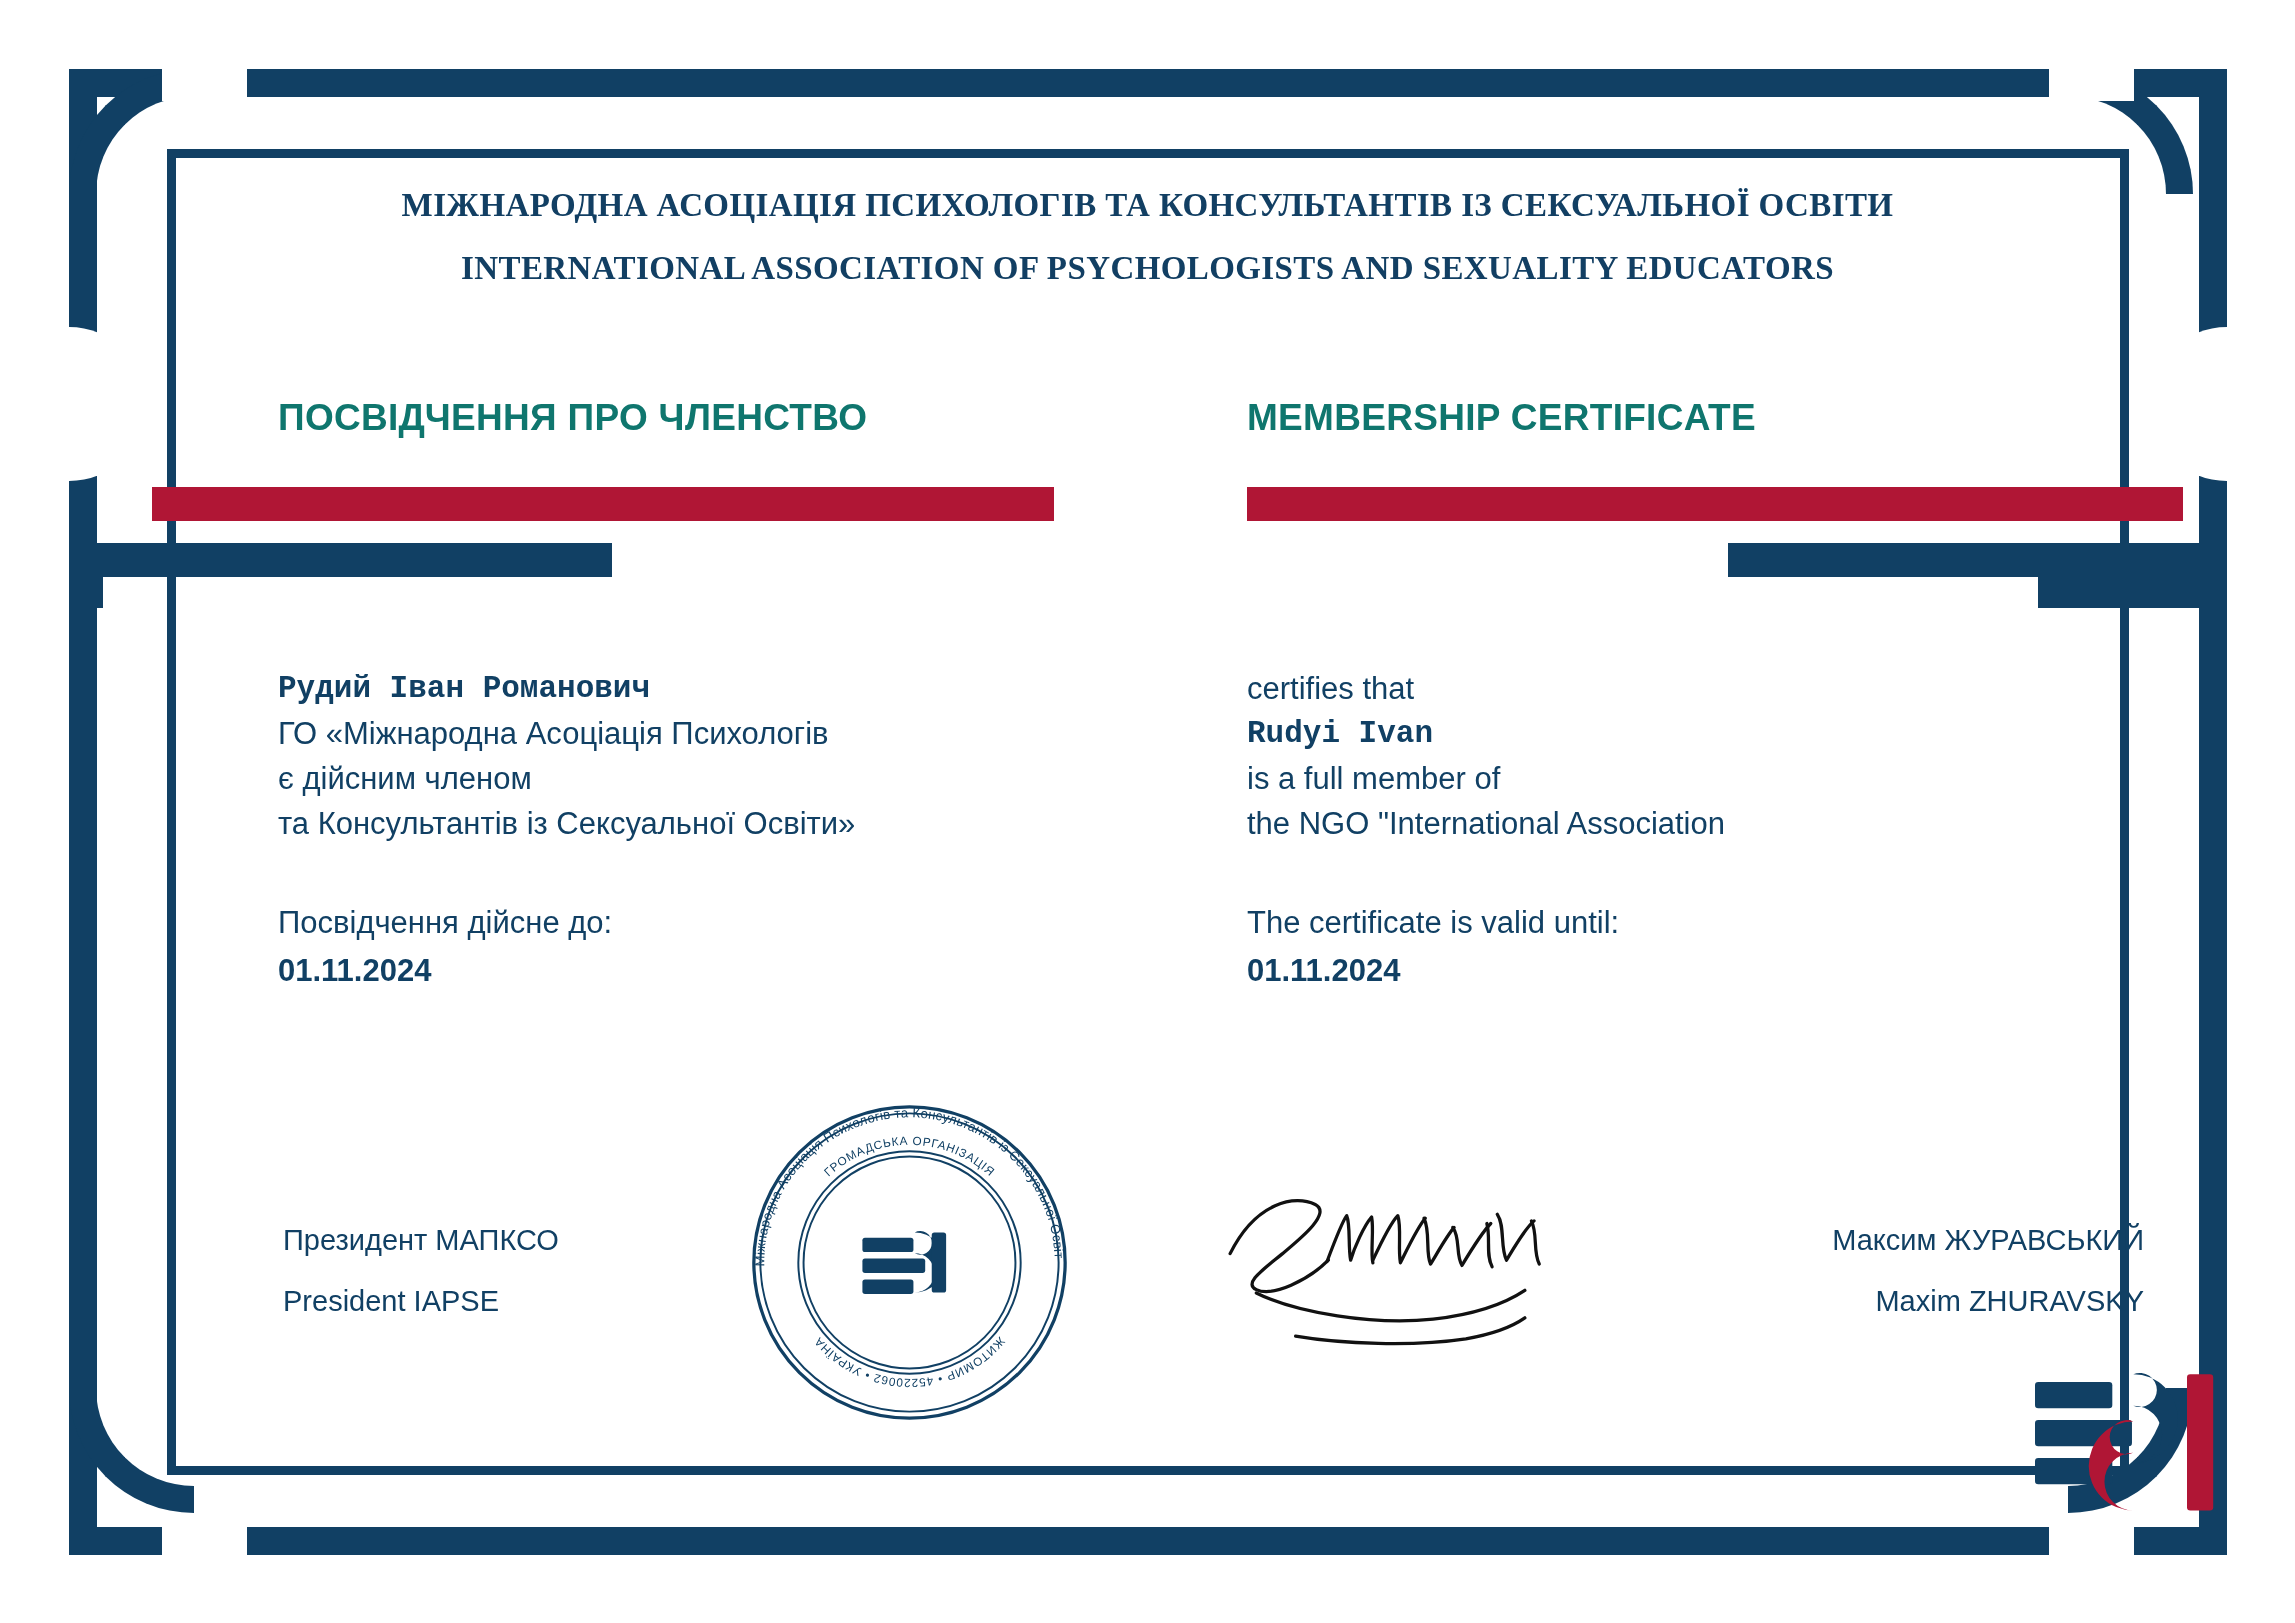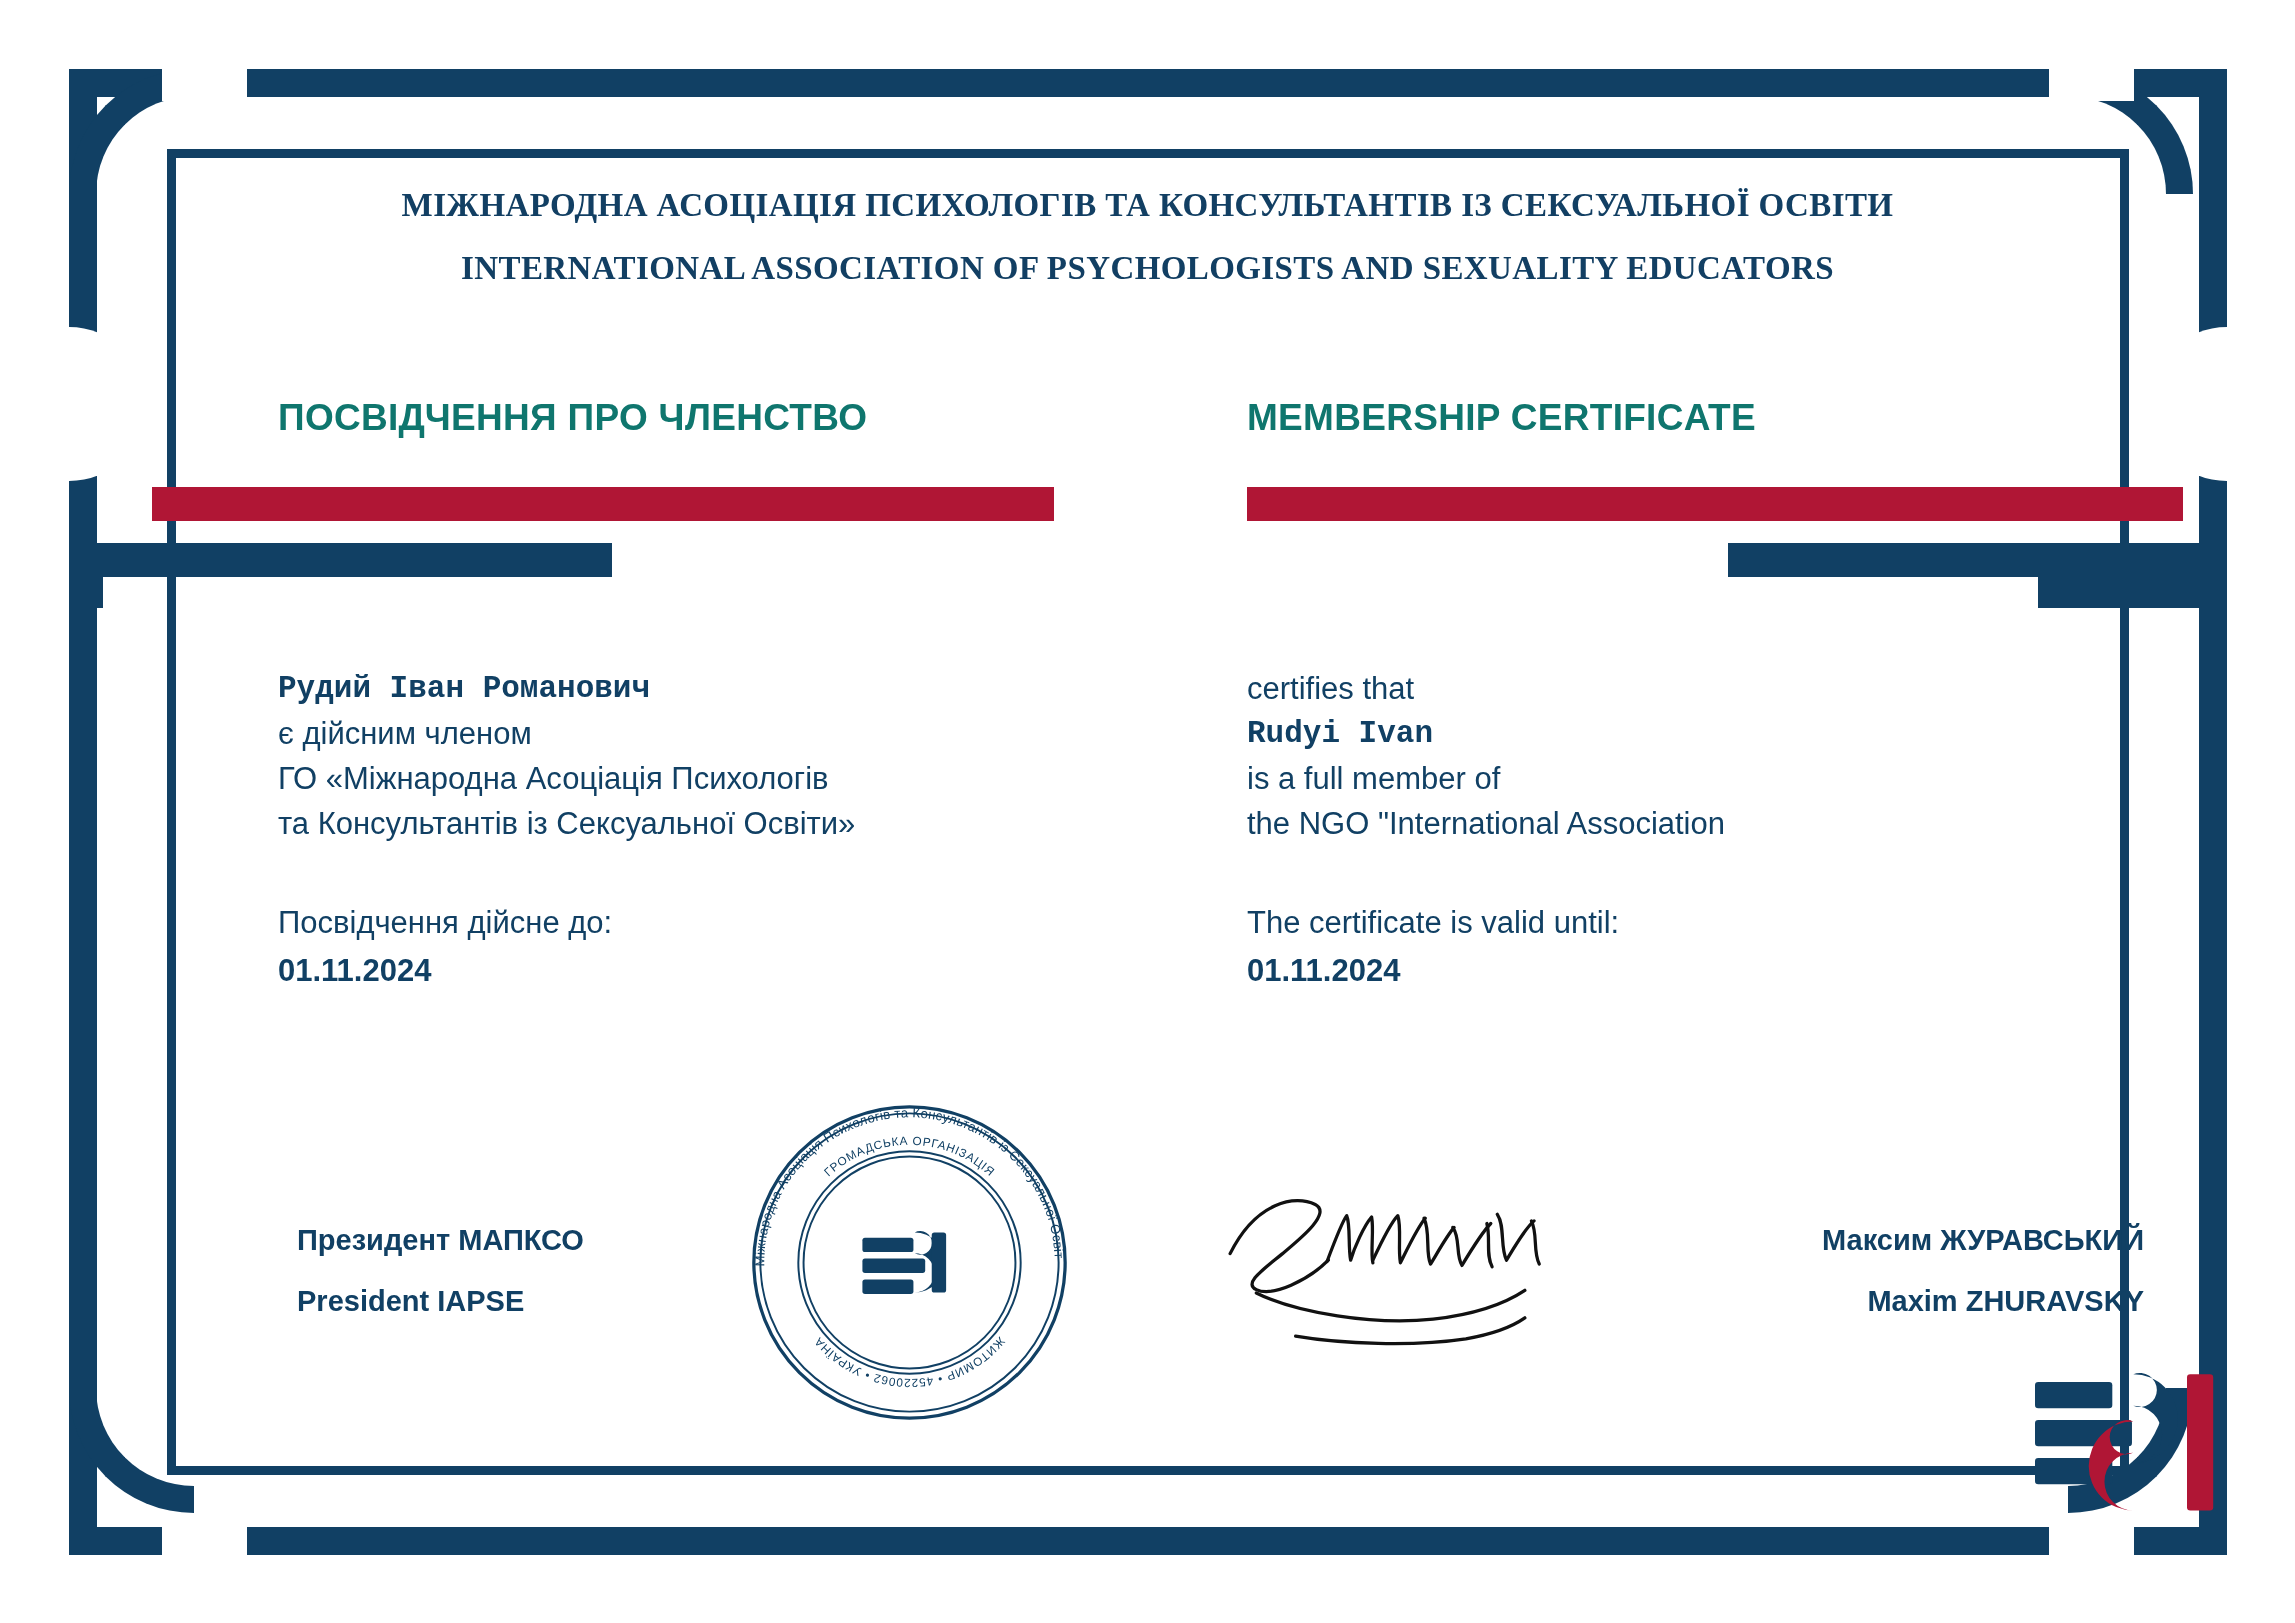--- a/index.html
+++ b/index.html
@@ -116,24 +116,23 @@
   .body-line.bold { font-weight: bold; font-family: Liberation Mono, monospace; }
 
   .valid-block { margin-top: 58px; }
   .valid-label { font-size: 31px; color: #114064; }
   .valid-date  { font-size: 31px; font-weight: bold; color: #114064; margin-top: 11.8px; }
 
   
   .sig-text {
     position: absolute;
     font-size: 29px;
-    font-weight: bold;
+    font-weight: normal;
     color: #114064;
     white-space: nowrap;
-    margin-left: 14px;
   }
   .pres-ua { left: 283px; top: 1224px; }
   .pres-en { left: 283px; top: 1285px; }
   .name-ua { right: 151px; top: 1224px; }
   .name-en { right: 151px; top: 1285px; }
   .right-align { position: absolute; text-align: right; }
 
   
   .stamp {
     position: absolute;
@@ -194,22 +193,22 @@
 <div class="org-line org-ua">МІЖНАРОДНА АСОЦІАЦІЯ ПСИХОЛОГІВ ТА КОНСУЛЬТАНТІВ ІЗ СЕКСУАЛЬНОЇ ОСВІТИ</div>
 <div class="org-line org-en">INTERNATIONAL ASSOCIATION OF PSYCHOLOGISTS AND SEXUALITY EDUCATORS</div>
 
 <div class="cert-title title-ua">ПОСВІДЧЕННЯ ПРО ЧЛЕНСТВО</div>
 <div class="cert-title title-en">MEMBERSHIP CERTIFICATE</div>
 <div class="redbar redbar-left"></div>
 <div class="redbar redbar-right"></div>
 
 <div class="col col-left">
   <div class="body-line bold">Рудий Іван Романович</div>
+  <div class="body-line">ГО «Міжнародна Асоціація Психологів</div>
   <div class="body-line">є дійсним членом</div>
-  <div class="body-line">ГО «Міжнародна Асоціація Психологів</div>
   <div class="body-line">та Консультантів із Сексуальної Освіти»</div>
   <div class="valid-block">
     <div class="valid-label">Посвідчення дійсне до:</div>
     <div class="valid-date">01.11.2024</div>
   </div>
 </div>
 
 <div class="col col-right">
   <div class="body-line">certifies that</div>
   <div class="body-line bold">Rudyi Ivan</div>

